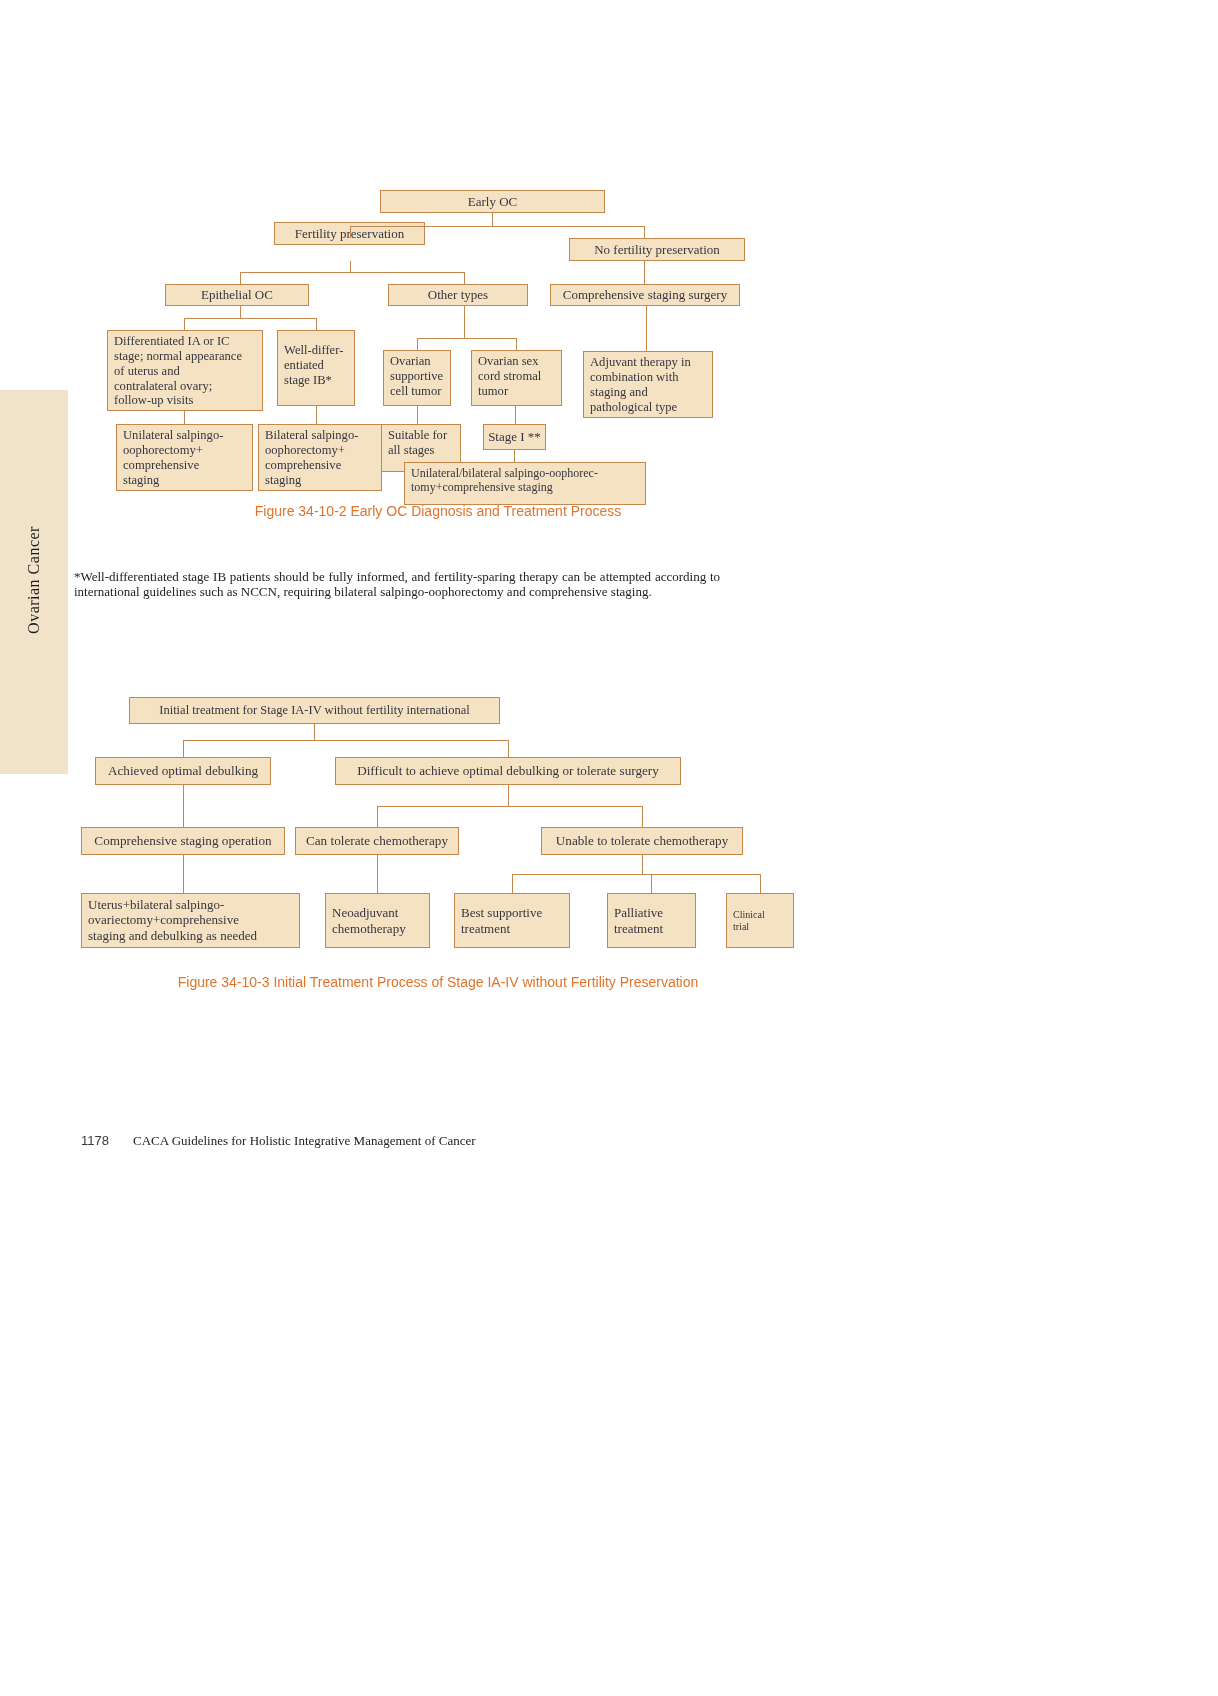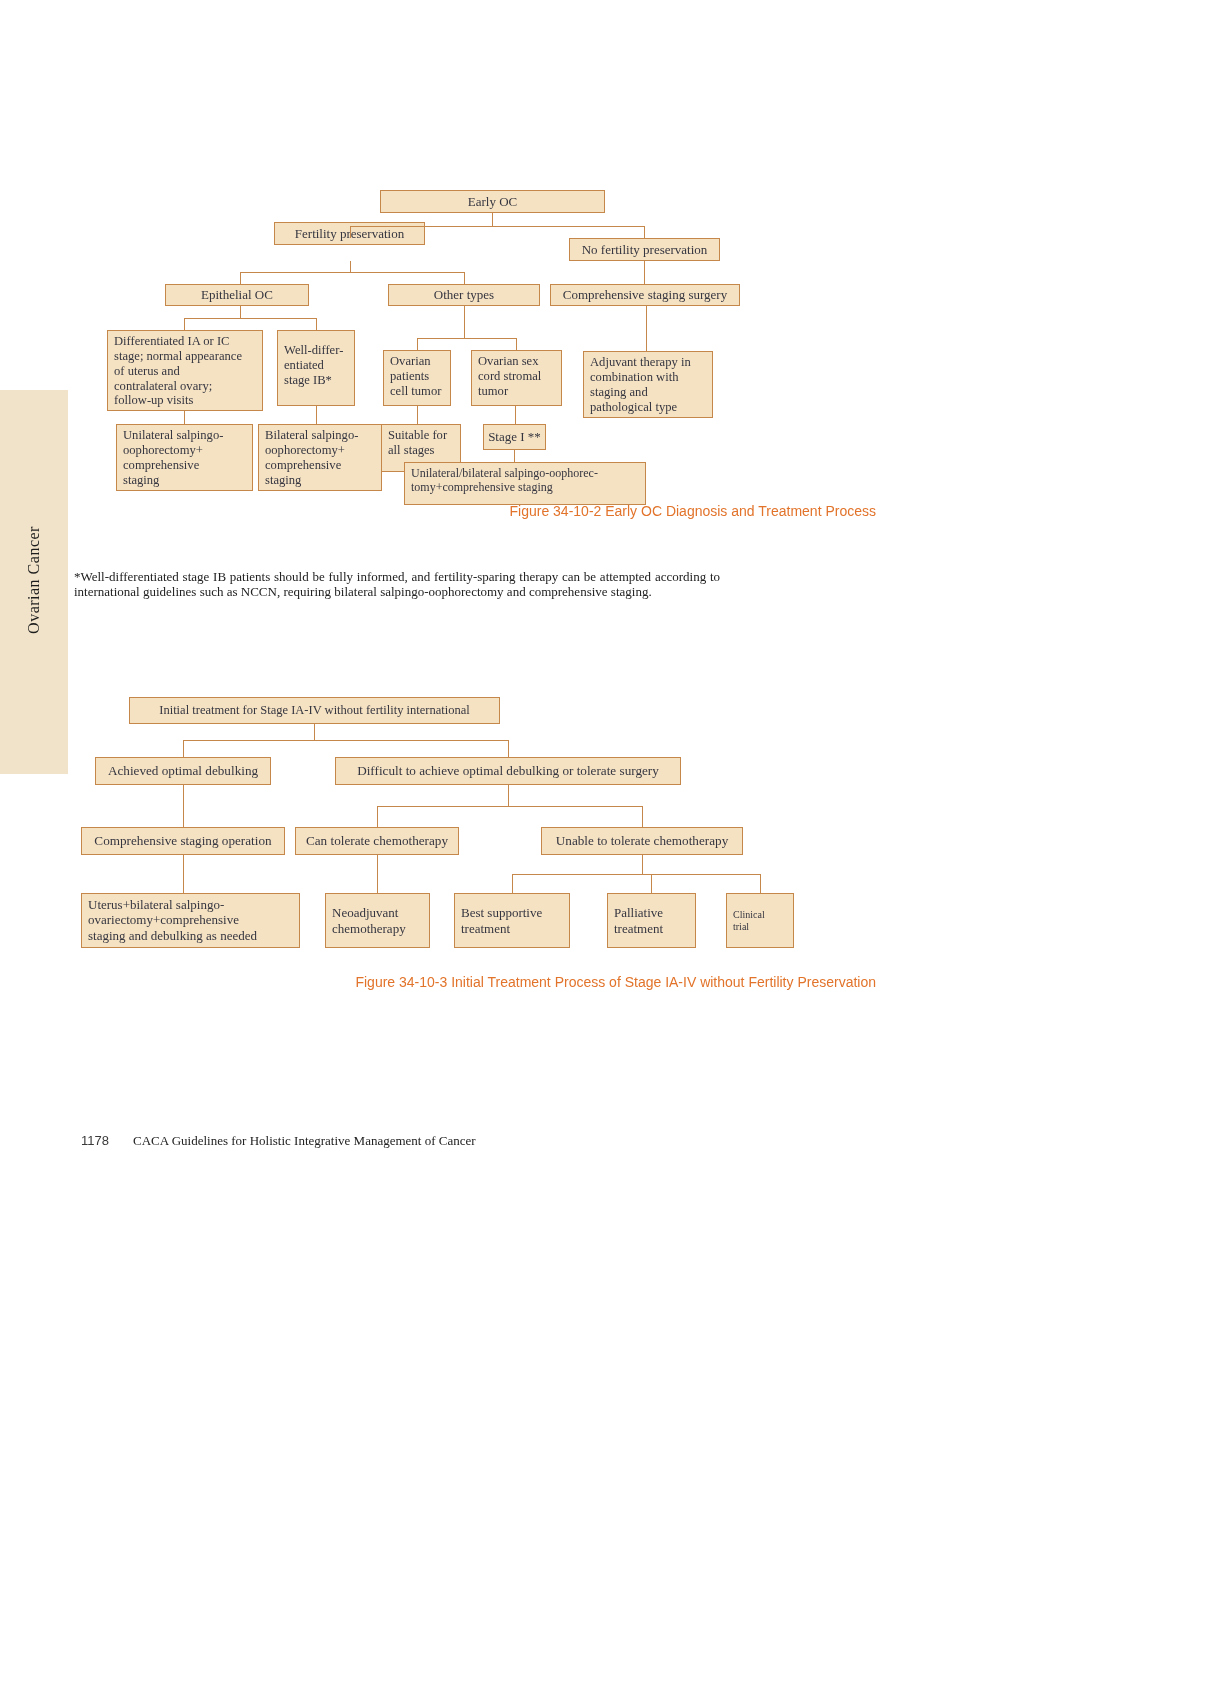--- a/index.html
+++ b/index.html
@@ -14,23 +14,23 @@
   .node{position:absolute;background:#F5E2C3;border:1.3px solid #C6874A;box-sizing:border-box;
         color:#363640;font-family:"Liberation Serif",serif;}
   .hdr{display:flex;align-items:center;justify-content:center;font-size:13px;white-space:nowrap;}
   .hdr2{display:flex;align-items:center;justify-content:center;font-size:13.2px;white-space:nowrap;}
   .ml{font-size:12.6px;line-height:1.18;padding:3px 6px;white-space:pre-line;text-align:left;}
   .vc{display:flex;align-items:center;}
   .ln{position:absolute;background:#C6874A;}
   
   #b-early{left:380px;top:190px;width:225px;height:23px}
   #b-fert{left:274px;top:222px;width:151px;height:23px}
-  #b-nofert{left:569px;top:238px;width:151px;height:23px}
+  #b-nofert{left:569px;top:238px;width:176px;height:23px}
   #b-epith{left:165px;top:284px;width:144px;height:22px}
-  #b-other{left:388px;top:284px;width:152px;height:22px}
+  #b-other{left:388px;top:284px;width:140px;height:22px}
   #b-compsurg{left:550px;top:284px;width:190px;height:22px}
   #b-diff{left:107px;top:330px;width:156px;height:81px}
   #b-welldiff{left:277px;top:330px;width:78px;height:76px;padding-top:12px}
   #b-gran{left:383px;top:350px;width:68px;height:56px}
   #b-sexcord{left:471px;top:350px;width:91px;height:56px}
   #b-adjuv{left:583px;top:351px;width:130px;height:67px}
   #b-unisalp{left:116px;top:424px;width:137px;height:67px}
   #b-bisalp{left:258px;top:424px;width:124px;height:67px}
   #b-suitable{left:381px;top:424px;width:80px;height:48px}
   #b-stage1{left:483px;top:424px;width:63px;height:26px}
@@ -41,21 +41,21 @@
   #f2-difficult{left:335px;top:757px;width:346px;height:28px}
   #f2-compop{left:81px;top:827px;width:204px;height:28px}
   #f2-cantol{left:295px;top:827px;width:164px;height:28px}
   #f2-unable{left:541px;top:827px;width:202px;height:28px}
   #f2-uterus{left:81px;top:893px;width:219px;height:55px;font-size:13px}
   #f2-neoadj{left:325px;top:893px;width:105px;height:55px;font-size:13px}
   #f2-best{left:454px;top:893px;width:116px;height:55px;font-size:13px}
   #f2-palli{left:607px;top:893px;width:89px;height:55px;font-size:13px}
   #f2-clinical{left:726px;top:893px;width:68px;height:55px;font-size:10px}
   
-  .caption{position:absolute;left:0;width:876px;text-align:right;
+  .caption{position:absolute;left:0;width:876px;text-align:center;
         font-family:"Liberation Sans",sans-serif;font-size:14px;color:#E2732A;}
   #caption1{top:503px}
   #caption2{top:974px}
   .footnotes{position:absolute;left:74px;top:522px;width:646px;font-size:13px;
         line-height:15.2px;color:#222222;margin-top:47px;}
   .footnotes p{margin:0;}
   .footnotes .just{text-align:justify;}
   .footer-num{position:absolute;left:81px;top:1133px;font-family:"Liberation Sans",sans-serif;
         font-size:13px;color:#3a3a3a;}
   .footer-title{position:absolute;left:133px;top:1133px;font-family:"Liberation Serif",serif;
@@ -78,21 +78,21 @@
     <div class="node hdr" id="b-compsurg">Comprehensive staging surgery</div>
     <div class="node ml" id="b-diff">Differentiated IA or IC
 stage; normal appearance
 of uterus and
 contralateral ovary;
 follow-up visits</div>
     <div class="node ml" id="b-welldiff">Well-differ-
 entiated
 stage IB*</div>
     <div class="node ml" id="b-gran">Ovarian
-patients
+supportive
 cell tumor</div>
     <div class="node ml" id="b-sexcord">Ovarian sex
 cord stromal
 tumor</div>
     <div class="node ml" id="b-adjuv">Adjuvant therapy in
 combination with
 staging and
 pathological type</div>
     <div class="node ml" id="b-unisalp">Unilateral salpingo-
 oophorectomy+

